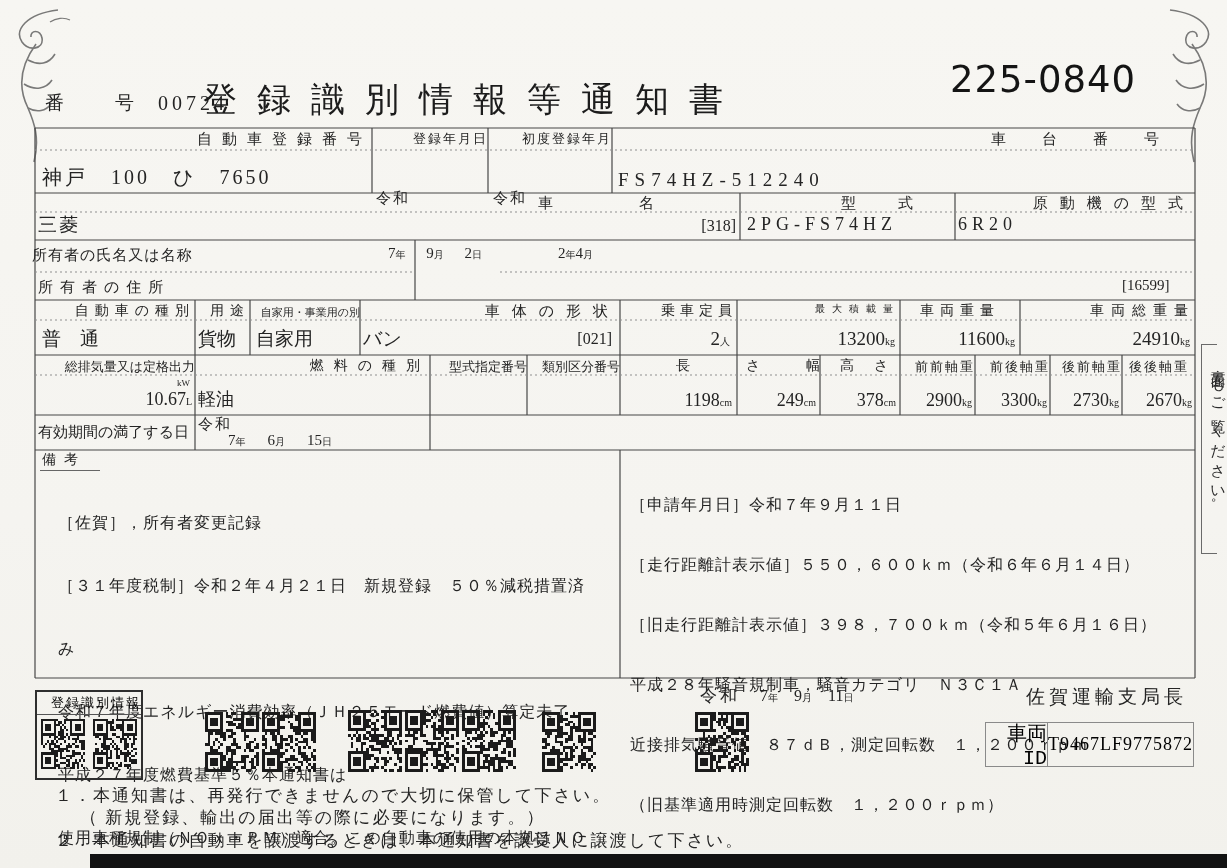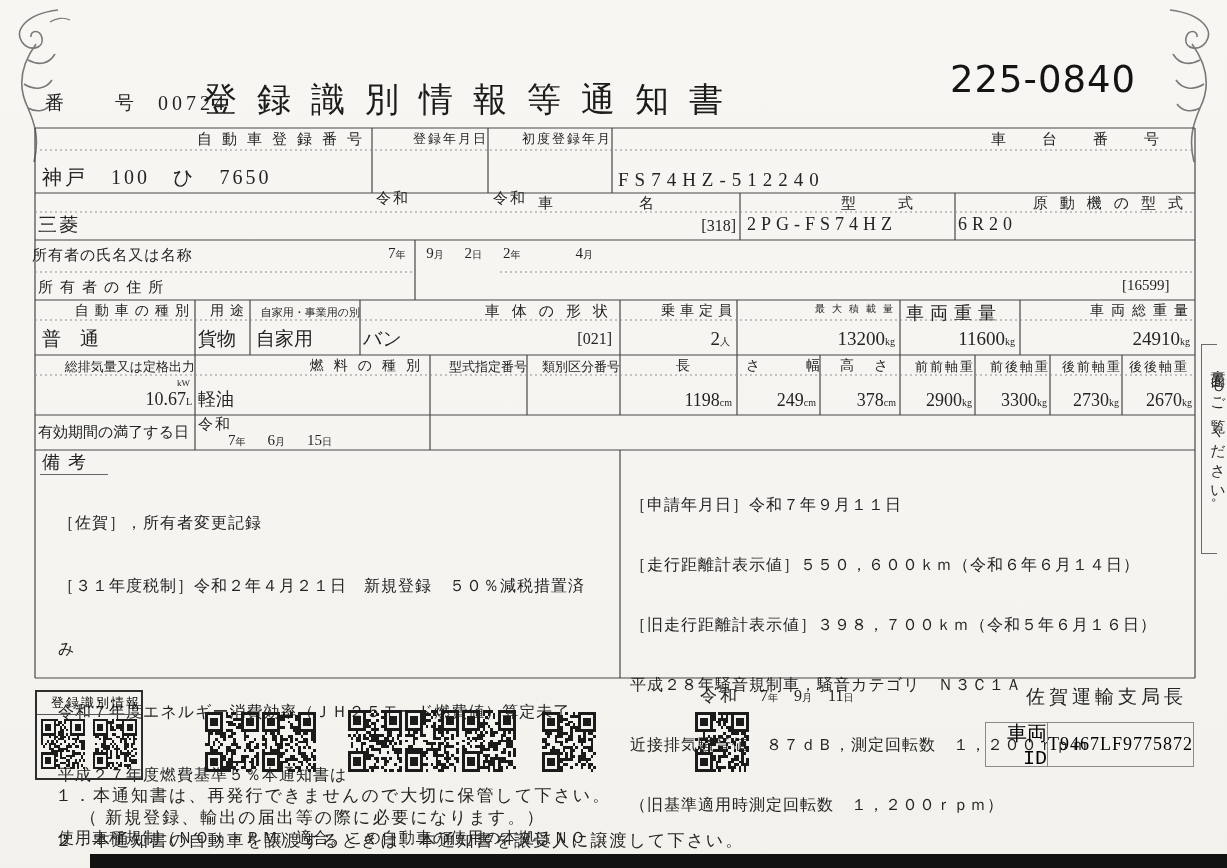--- a/index.html
+++ b/index.html
@@ -109,21 +109,21 @@
     <div style="font-size:15px;letter-spacing:2px">令和</div>
     <div class="datecols" style="justify-content:space-between;padding-left:12px">
       <span><span>7</span><span class="u">年</span></span>
       <span><span>9</span><span class="u">月</span></span>
       <span><span>2</span><span class="u">日</span></span>
     </div>
   </div>
 
   <div class="s" style="left:493px;top:152px;width:100px">
     <div style="font-size:15px;letter-spacing:2px">令和</div>
-    <div class="datecols" style="justify-content:space-between;padding-left:10px">
+    <div class="datecols" style="justify-content:flex-end;padding-left:10px">
       <span><span>2</span><span class="u">年</span></span>
       <span><span>4</span><span class="u">月</span></span>
     </div>
   </div>
 
   <div class="s" style="left:618px;top:169px;font-size:19px;letter-spacing:6px">FS74HZ-512240</div>
 
   <div class="s c" style="left:35px;top:195px;width:705px;font-size:15px;letter-spacing:86px;text-indent:86px">車名</div>
   <div class="s c" style="left:740px;top:195px;width:215px;font-size:15px;letter-spacing:42px;text-indent:42px">型式</div>
   <div class="s c" style="left:955px;top:195px;width:240px;font-size:15px;letter-spacing:12px;text-indent:12px">原動機の型式</div>
@@ -136,21 +136,21 @@
   <div class="s" style="left:32px;top:247px;font-size:15px;letter-spacing:1px">所有者の氏名又は名称</div>
   <div class="s" style="left:38px;top:279px;font-size:15px;letter-spacing:7px">所有者の住所</div>
   <div class="s" style="left:1122px;top:277px;font-size:15px">[16599]</div>
 
   <div class="s c" style="left:35px;top:303px;width:160px;font-size:14px;letter-spacing:6px;text-indent:6px">自動車の種別</div>
   <div class="s c" style="left:195px;top:303px;width:55px;font-size:14px;letter-spacing:6px;text-indent:6px">用途</div>
   <div class="s c" style="left:250px;top:306px;width:110px;font-size:11px">自家用・事業用の別</div>
   <div class="s c" style="left:360px;top:303px;width:260px;font-size:15px;letter-spacing:12px;text-indent:12px">車体の形状</div>
   <div class="s c" style="left:620px;top:303px;width:117px;font-size:14px;letter-spacing:5px;text-indent:5px">乗車定員</div>
   <div class="s c" style="left:737px;top:303px;width:163px;font-size:10px;letter-spacing:7px;text-indent:7px">最大積載量</div>
-  <div class="s c" style="left:900px;top:303px;width:100px;font-size:18px;letter-spacing:6px;text-indent:6px">車両重量</div>
+  <div class="s c" style="left:900px;top:303px;width:100px;font-size:14px;letter-spacing:6px;text-indent:6px">車両重量</div>
   <div class="s c" style="left:1020px;top:303px;width:175px;font-size:14px;letter-spacing:7px;text-indent:7px">車両総重量</div>
 
   <div class="s" style="left:42px;top:328px;font-size:19px">普　通</div>
   <div class="s" style="left:198px;top:328px;font-size:19px">貨物</div>
   <div class="s" style="left:256px;top:328px;font-size:19px">自家用</div>
   <div class="s" style="left:363px;top:328px;font-size:19px">バン</div>
   <div class="s r" style="left:520px;top:330px;width:92px;font-size:16px">[021]</div>
   <div class="s r" style="left:620px;top:328px;width:110px;font-size:19px"><span>2</span><span class="u">人</span></div>
   <div class="s r" style="left:737px;top:328px;width:158px;font-size:19px"><span>13200</span><span class="u">kg</span></div>
   <div class="s r" style="left:900px;top:328px;width:115px;font-size:19px"><span>11600</span><span class="u">kg</span></div>
@@ -180,21 +180,21 @@
   <div class="s r" style="left:1122px;top:390px;width:70px;font-size:18px"><span>2670</span><span class="u">kg</span></div>
 
   <div class="s" style="left:38px;top:424px;font-size:15px">有効期間の満了する日</div>
   <div class="s" style="left:198px;top:416px;font-size:15px;letter-spacing:2px">令和</div>
   <div class="s" style="left:228px;top:432px;font-size:15px;display:flex;gap:22px">
     <span><span>7</span><span class="u">年</span></span>
     <span><span>6</span><span class="u">月</span></span>
     <span><span>15</span><span class="u">日</span></span>
   </div>
 
-  <div class="s" style="left:40px;top:452px;font-size:18px;letter-spacing:8px;border-bottom:1px solid #666;padding:0 14px 1px 2px">備考</div>
+  <div class="s" style="left:40px;top:452px;font-size:14px;letter-spacing:8px;border-bottom:1px solid #666;padding:0 14px 1px 2px">備考</div>
   <div class="s" style="left:58px;top:470px;width:558px;font-size:16px;line-height:21px;letter-spacing:1px">
     <div class="rl">［佐賀］，所有者変更記録</div>
     <div class="rl">［３１年度税制］令和２年４月２１日　新規登録　５０％減税措置済</div>
     <div class="rl">み</div>
     <div class="rl">令和７年度エネルギー消費効率（ＪＨ２５モード燃費値）算定未了</div>
     <div class="rl">平成２７年度燃費基準５％本通知書は</div>
     <div class="rl">使用車種規制（ＮＯｘ・ＰＭ）適合。この自動車の使用の本拠はＮＯ</div>
     
     
     

